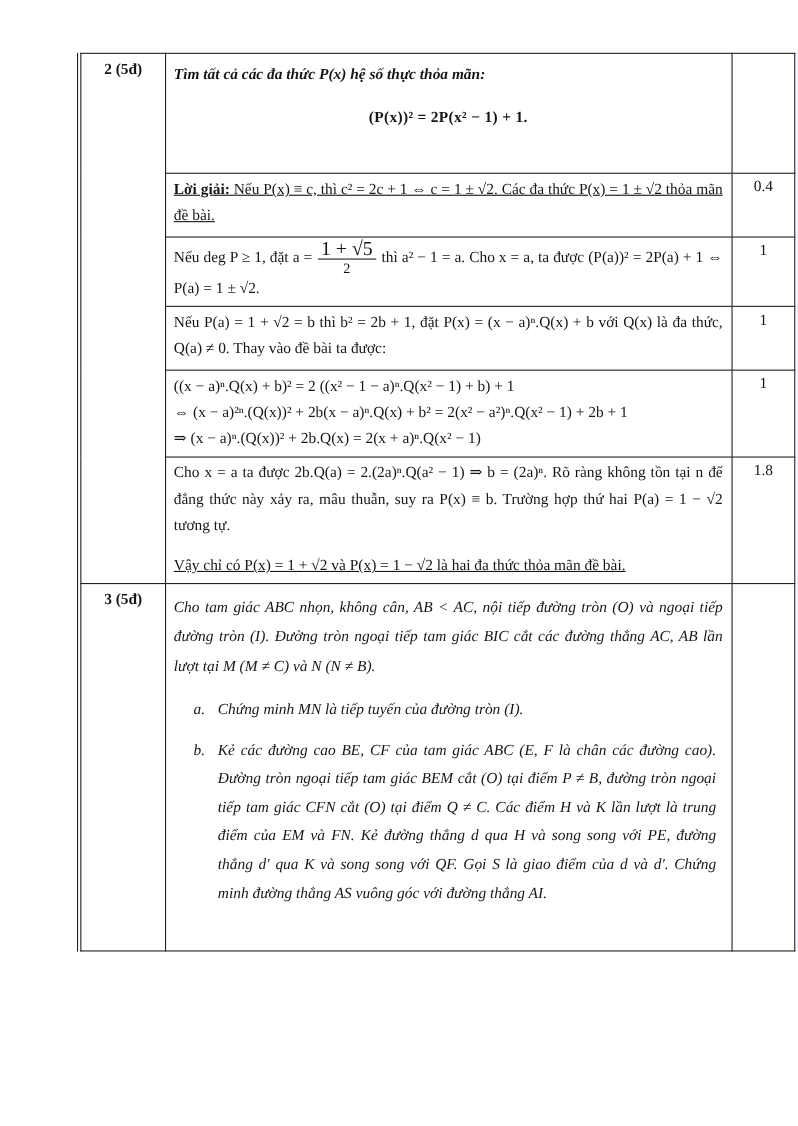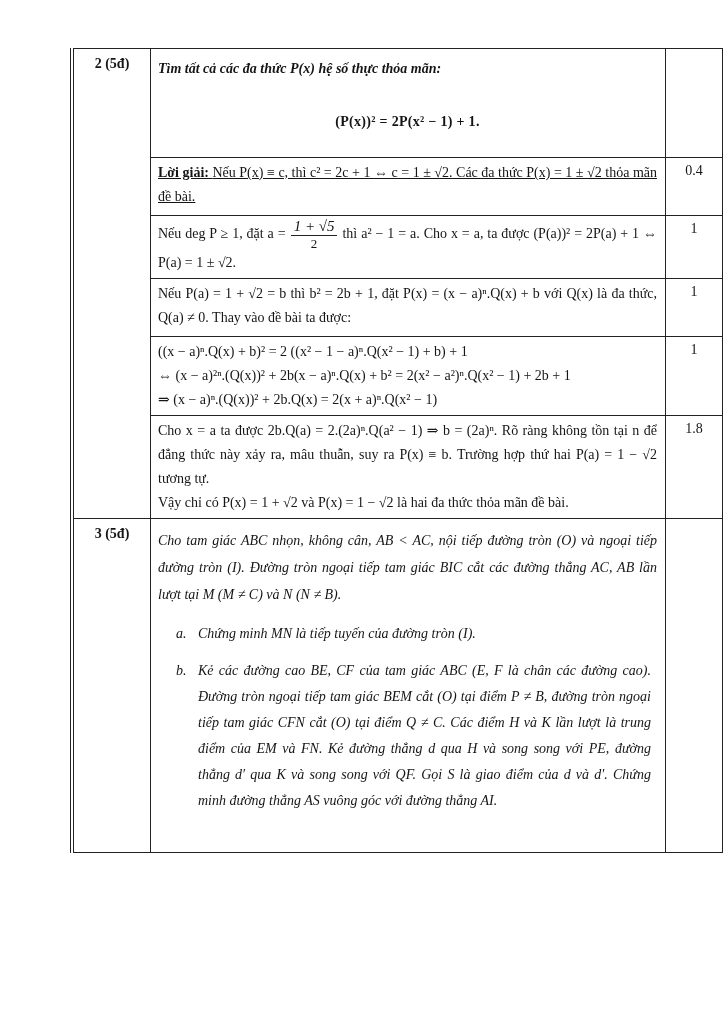--- a/index.html
+++ b/index.html
@@ -52,45 +52,44 @@
     padding-top: 5px;
   }
   .statement {
     font-style: italic;
     line-height: 27px;
   }
   td.p2-statement { height: 99px; padding-top: 6px; font-weight: bold; }
   td.p2-statement .formula {
     font-style: normal;
     text-align: center;
-    margin-top: 28px;
+    margin-top: 14px;
     letter-spacing: 0.3px;
   }
   tr.r-loi td.content  { height: 51px; text-decoration: underline; }
   tr.r-deg td.content  { height: 52px; }
   tr.r-dat td.content  { height: 51px; }
   tr.r-eqs td.content  { height: 72px; border-radius: 10px; }
   tr.r-cho td.content  { height: 93px; }
   td.p3-cell { height: 322px; padding-top: 8px; }
   .bold-label { font-weight: bold; }
   .eqline { line-height: 24px; text-align: left; }
   .frac {
     display: inline-block;
     vertical-align: middle;
     text-align: center;
     margin: 0 5px;
     line-height: normal;
   }
   .frac .num {
     display: block;
-    font-size: 15px;
+    font-size: 18px;
     line-height: 15px;
     padding: 0 3px 1px 3px;
     border-bottom: 1px solid #222;
-    font-style: italic;
   }
   .frac .den {
     display: block;
     font-size: 13px;
     line-height: 15px;
   }
   .p3-list { margin-top: 13px; }
   .p3-item {
     display: flex;
     margin: 0 0 11px 18px;
@@ -99,21 +98,21 @@
   }
   .p3-item .item-label {
     width: 22px;
     flex: 0 0 22px;
   }
   .p3-item .item-text {
     flex: 1;
     text-align: justify;
     padding-right: 6px;
   }
-  .conclusion { margin-top: 0; }
+  .conclusion { margin-top: 12px; text-decoration: underline; }
 </style>
 </head>
 <body>
 
 <div class="sheet">
   <table class="solutions">
 
     <tbody>
         <tr>
       <td class="numcol" rowspan="6">

